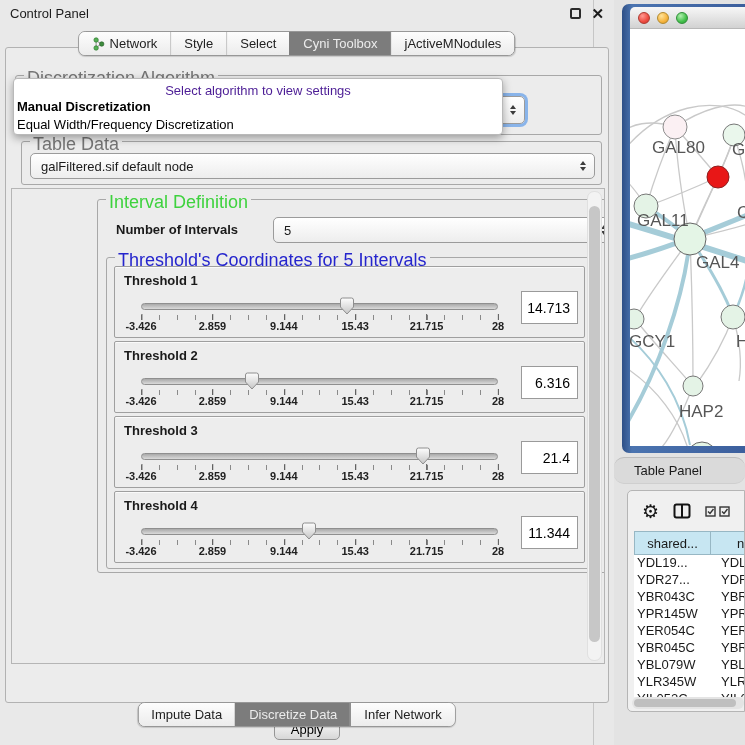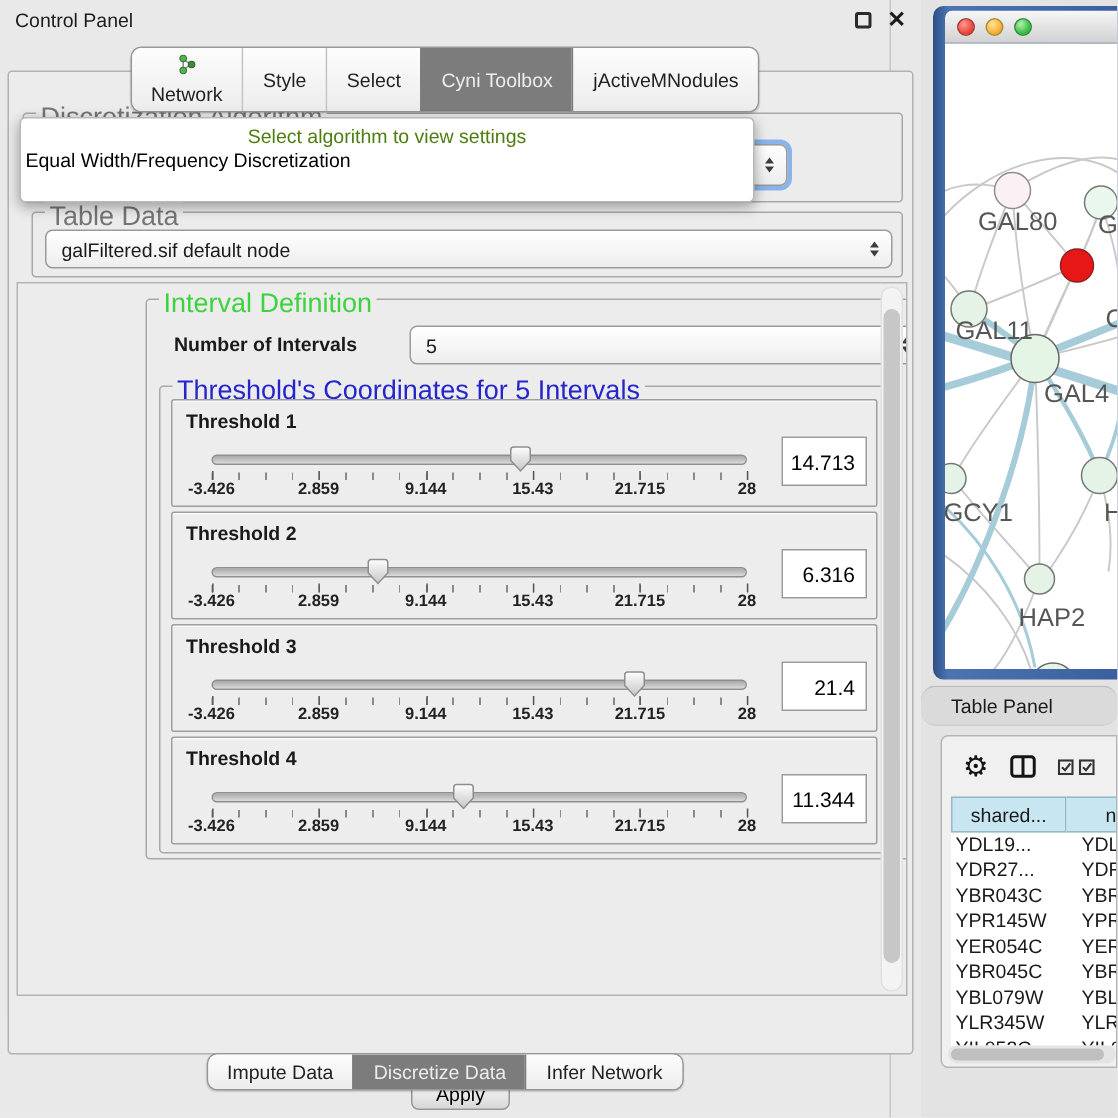--- a/index.html
+++ b/index.html
@@ -17,41 +17,41 @@
   .cp-title { font-size:13px; color:#1c1c1c; }
   .win-btns { margin-left:auto; display:flex; align-items:center; gap:10px; }
   .float-btn { width:11px; height:11px; border:2px solid #2b2b2b; border-radius:2px; background:transparent; cursor:pointer; }
   .close-btn { font-size:15px; font-weight:bold; color:#1b1b1b; line-height:11px; cursor:pointer; }
 
   
   .tabstrip { position:absolute; left:50%; transform:translateX(-50%); display:flex; border:1px solid #979797; border-radius:7px; overflow:hidden; background:#fbfbfb; box-shadow:0 1px 1px rgba(0,0,0,.15); z-index:30; }
   #top-tabs { top:31px; }
   #bottom-tabs { top:702px; }
   .tab { display:flex; align-items:center; gap:5px; padding:4px 13px; font-size:13px; color:#222; background:linear-gradient(#fdfdfd,#ececec); border-left:1px solid #c3c3c3; cursor:pointer; white-space:nowrap; }
-  .tab:first-child { border-left:none;flex-direction:column; }
+  .tab:first-child { border-left:none; }
   .tab.selected { background:#7c7c7c; color:#ececec; border-left-color:#7c7c7c; }
   .tab.selected + .tab { border-left-color:#7c7c7c; }
 
   .cp-main { position:absolute; left:5px; top:47px; width:604px; height:656px; background:#ececec; border:1px solid #b2b2b2; border-radius:3px; }
 
   .group { position:absolute; border:1px solid #a8a8a8; border-radius:3px; }
   .gtitle { position:absolute; top:-8px; left:8px; background:#ececec; padding:0 3px; font-size:18px; white-space:nowrap; }
   .t-gray { color:#757575; }
   .t-green { color:#3ed23e; }
   .t-blue { color:#2525cd; }
 
   .combo { position:absolute; background:linear-gradient(#ffffff,#ededed); border:1px solid #9b9b9b; border-radius:5px; font-size:13px; display:flex; align-items:center; padding:0 24px 0 10px; cursor:pointer; }
   .spin { position:absolute; right:8px; top:50%; transform:translateY(-50%); display:flex; flex-direction:column; gap:2px; }
   .spin .up { width:0; height:0; border-left:3.5px solid transparent; border-right:3.5px solid transparent; border-bottom:4.5px solid #3c3c3c; }
   .spin .dn { width:0; height:0; border-left:3.5px solid transparent; border-right:3.5px solid transparent; border-top:4.5px solid #3c3c3c; }
   .focus-ring { box-shadow:0 0 0 3px rgba(96,156,233,.7); }
 
   
   #algo-popup { position:absolute; left:13px; top:78px; width:490px; height:57px; background:#ffffff; border:1px solid #b9b9b9; border-radius:4px; box-shadow:0 3px 9px rgba(0,0,0,.35); z-index:40; overflow:hidden; }
-  .popup-placeholder { height:19px; text-align:center; color:#4d7c0f; font-size:13px; padding-top:4px; }
+  .popup-placeholder { height:19px; text-align:center; color:#4c1d95; font-size:13px; padding-top:4px; }
   .popup-item { height:18px; font-size:13px; padding:1px 0 0 3px; color:#000; cursor:pointer; }
   .popup-item.bold { font-weight:bold; }
 
   
   #scroll-area { position:absolute; left:5px; top:140px; width:594px; height:476px; border:1px solid #b5b5b5; background:#ececec; overflow:hidden; }
   .vscroll { position:absolute; right:2px; top:2px; width:15px; height:470px; background:#f3f3f3; border:1px solid #e0e0e0; border-radius:7px; }
   .vscroll .thumb-v { position:absolute; left:1px; top:14px; width:11px; height:436px; background:#c7c7c7; border-radius:6px; cursor:pointer; }
 
   .thr-box { position:absolute; left:7px; width:471px; height:72px; border:1px solid #9f9f9f; border-radius:2px; background:#ededed; box-shadow:inset 0 1px 0 #fafafa; }
   .thr-label { position:absolute; left:9px; top:6px; font-size:13px; font-weight:bold; }
@@ -269,20 +269,21 @@
       <div class="vscroll">
           <div class="thumb-v"></div>
         </div>
     </div>
 
     <button id="apply-btn">Apply</button>
   </div>
 
   <div id="algo-popup">
     <div class="popup-placeholder">Select algorithm to view settings</div>
+    <div class="popup-item bold">Manual Discretization</div>
     <div class="popup-item">Equal Width/Frequency Discretization</div>
   </div>
 
   <div class="tabstrip" id="bottom-tabs">
     <div class="tab">
         <span>Impute Data</span>
       </div>
     <div class="tab selected">
         <span>Discretize Data</span>
       </div>

